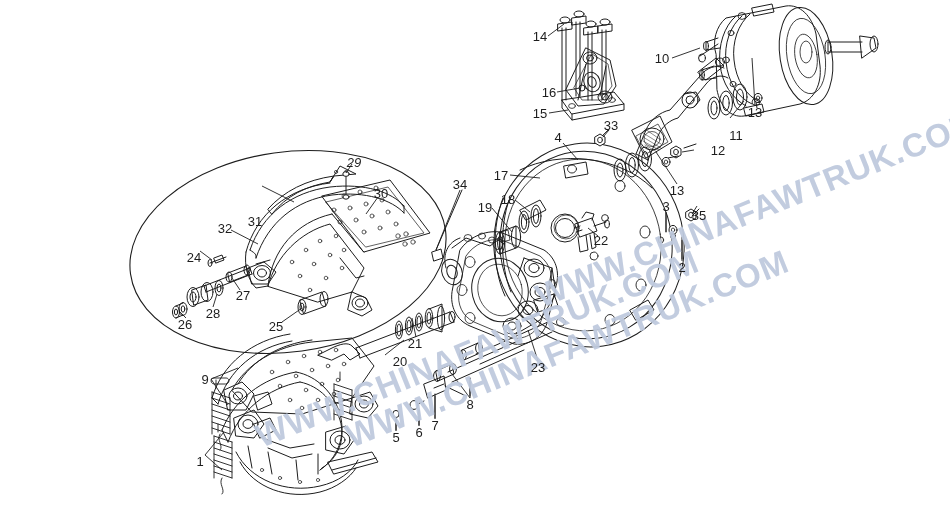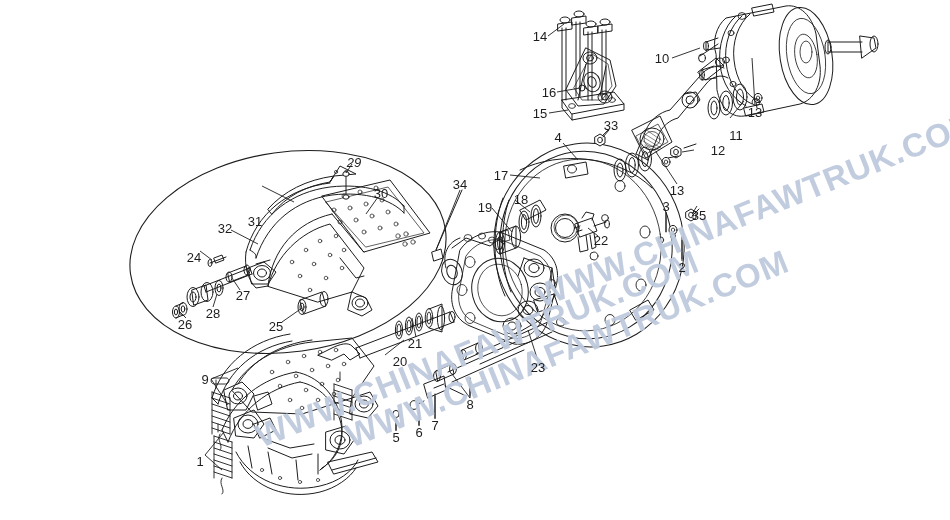--- a/index.html
+++ b/index.html
@@ -657,21 +657,21 @@
     <span class="lbl" style="left:205px; top:379px;">9</span>
     <span class="lbl" style="left:662px; top:58px;">10</span>
     <span class="lbl" style="left:736px; top:120px;margin-top:15px;">11</span>
     <span class="lbl" style="left:700px; top:150px;margin-left:18px;">12</span>
     <span class="lbl" style="left:755px; top:112px;">13</span>
     <span class="lbl" style="left:677px; top:190px;">13</span>
     <span class="lbl" style="left:540px; top:36px;">14</span>
     <span class="lbl" style="left:540px; top:113px;">15</span>
     <span class="lbl" style="left:549px; top:92px;">16</span>
     <span class="lbl" style="left:501px; top:175px;">17</span>
-    <span class="lbl" style="left:508px; top:199px;margin-left:13px;">18</span>
+    <span class="lbl" style="left:508px; top:199px;">18</span>
     <span class="lbl" style="left:485px; top:207px;">19</span>
     <span class="lbl" style="left:400px; top:361px;">20</span>
     <span class="lbl" style="left:415px; top:343px;">21</span>
     <span class="lbl" style="left:601px; top:240px;">22</span>
     <span class="lbl" style="left:538px; top:367px;">23</span>
     <span class="lbl" style="left:194px; top:257px;">24</span>
     <span class="lbl" style="left:276px; top:326px;">25</span>
     <span class="lbl" style="left:185px; top:324px;">26</span>
     <span class="lbl" style="left:243px; top:295px;">27</span>
     <span class="lbl" style="left:213px; top:313px;">28</span>

